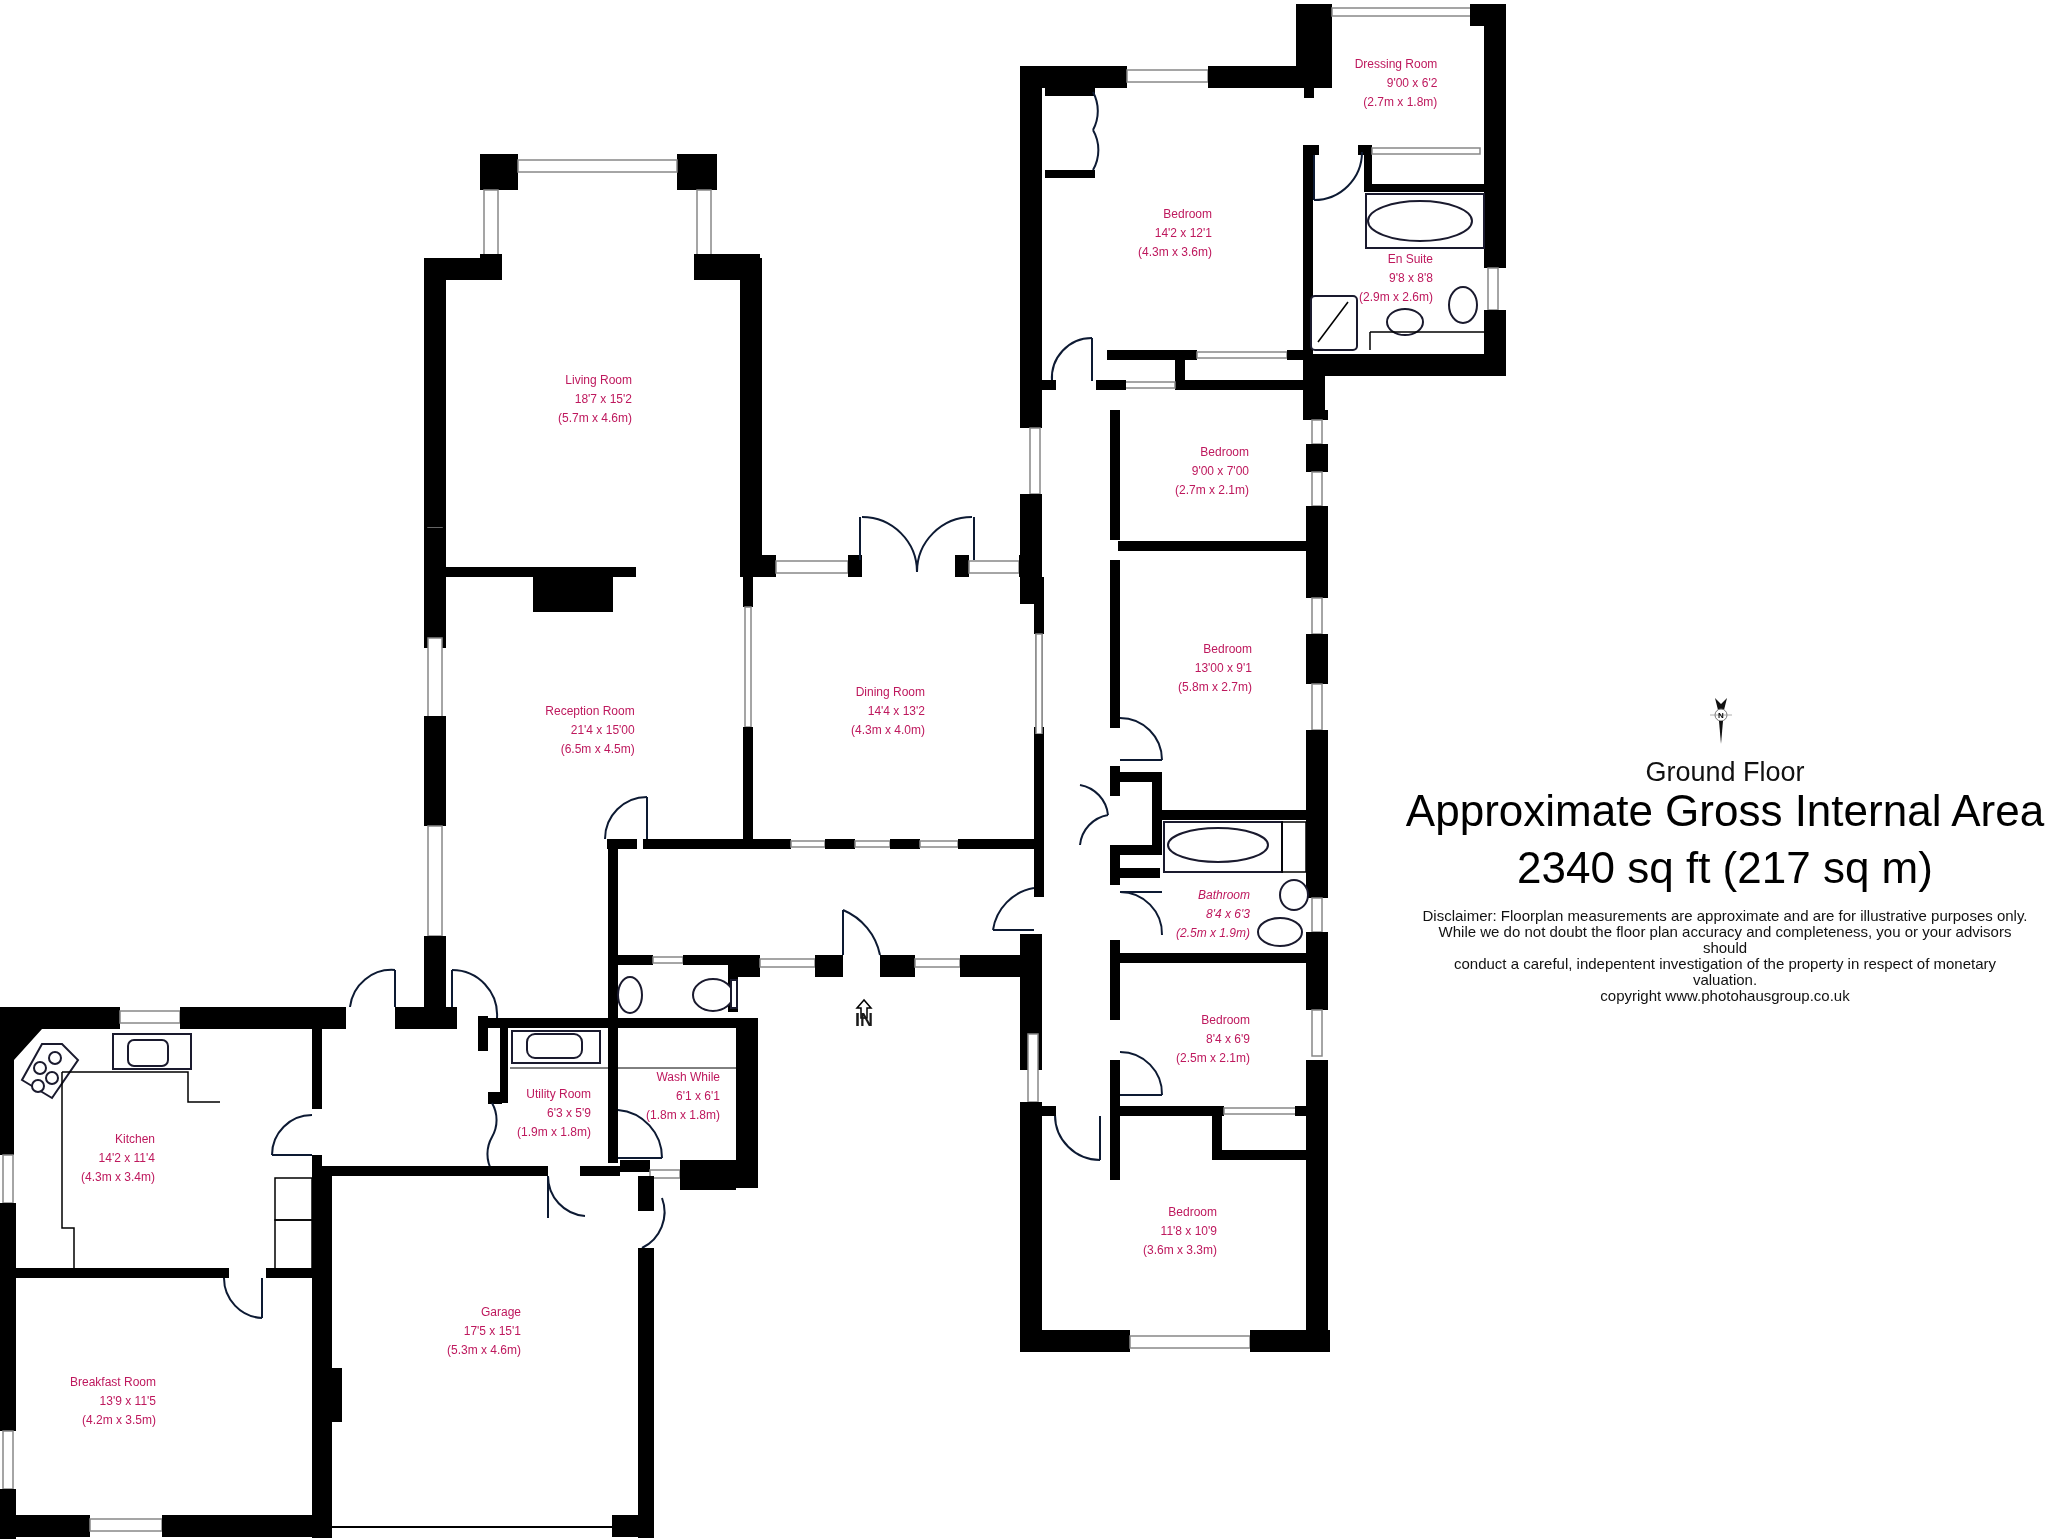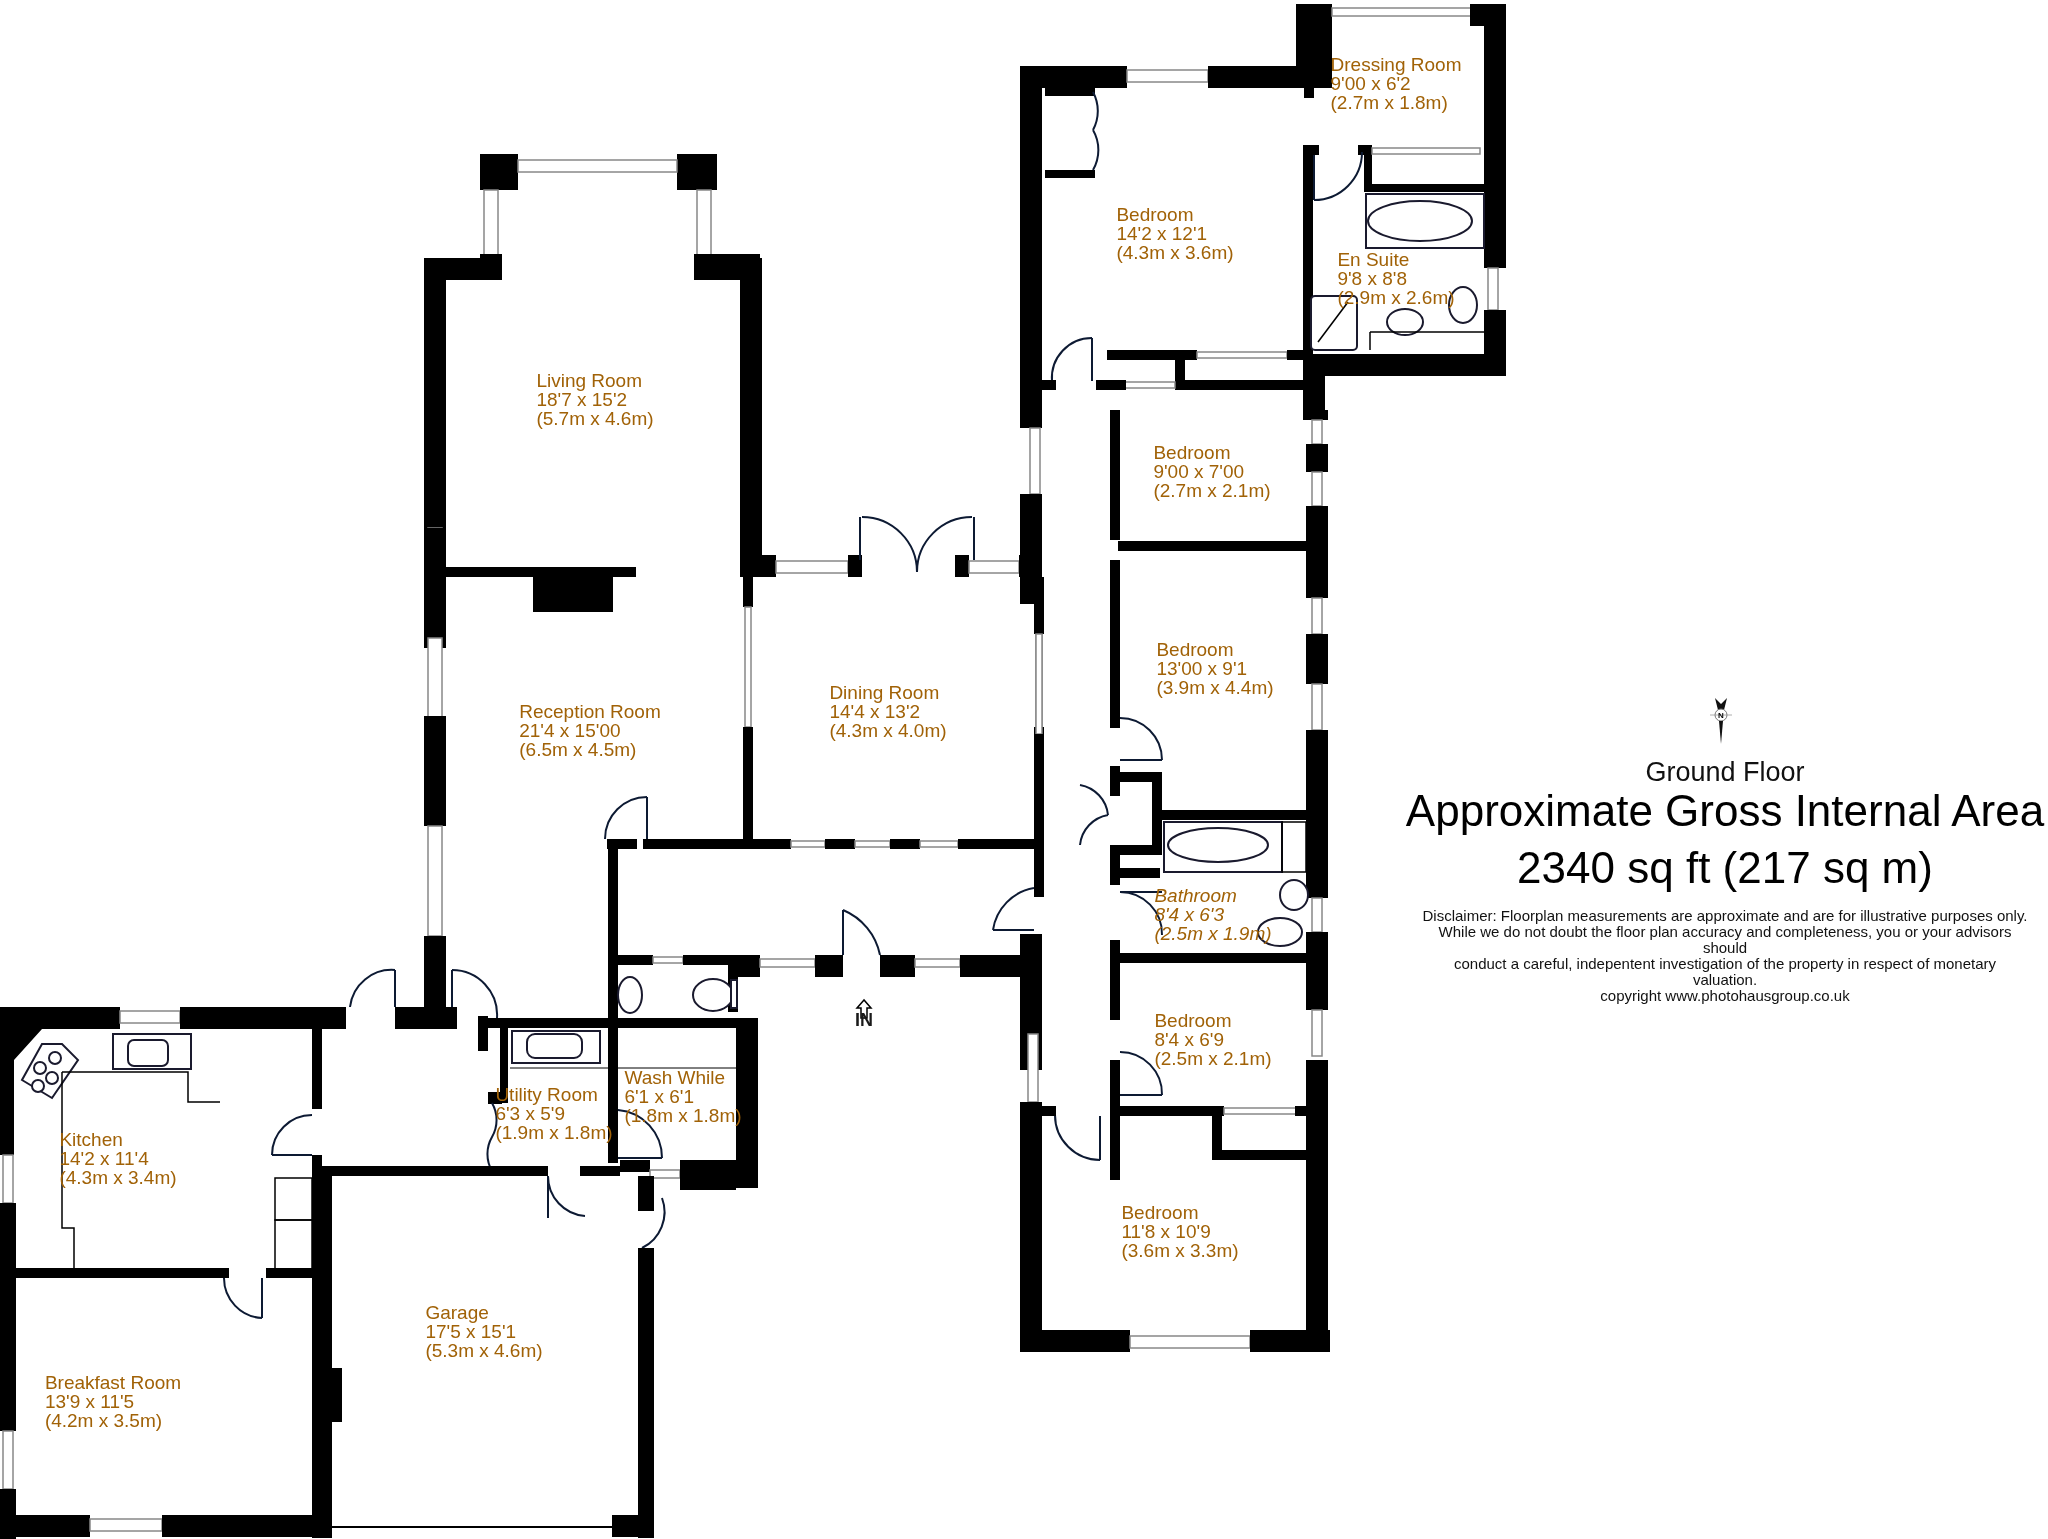--- a/index.html
+++ b/index.html
@@ -3,21 +3,21 @@
 <meta charset="utf-8">
 <style>
   html, body { margin:0; padding:0; background:#ffffff; }
   body { width:2048px; height:1539px; position:relative; overflow:hidden; font-family:"Liberation Sans", sans-serif; color:#1a1a1a; }
   svg.plan { position:absolute; left:0; top:0; }
   .wall { fill:#000; }
   .win { fill:#fff; stroke:#888; stroke-width:1.5; }
   .door { fill:none; stroke:#0d1a33; stroke-width:2; }
   .fixture { fill:#fff; stroke:#1a1a2e; stroke-width:2; }
   .thin { fill:none; stroke:#000; stroke-width:2; }
-  .room-label { position:absolute; text-align:left; font-size:19px; line-height:19px; transform:translateX(-50%); white-space:nowrap; color:#a16207; }
+  .room-label { position:absolute; text-align:right; font-size:12px; line-height:19px; transform:translateX(-50%); white-space:nowrap; color:#be185d; }
   .room-label div { display:block; }
   .in-label { position:absolute; font-size:18px; font-weight:bold; transform:translateX(-50%); }
   .floor-name { position:absolute; top:757px; left:1395px; width:660px; text-align:center; font-size:27px; color:#111; }
   .area-title { position:absolute; top:786px; left:1395px; width:660px; text-align:center; font-size:44px; color:#000; white-space:nowrap; }
   .area-value { position:absolute; top:843px; left:1395px; width:660px; text-align:center; font-size:44px; color:#000; }
   .disclaimer { position:absolute; top:908px; left:1420px; width:610px; text-align:center; font-size:15px; line-height:16px; color:#111; }
   .compass { position:absolute; left:1706px; top:698px; }
 </style>
 </head>
 <body>
@@ -368,21 +368,21 @@
   <div>(2.9m x 2.6m)</div>
 </div>
 <div class="room-label" style="left:1212px;top:443px;">
   <div>Bedroom</div>
   <div>9'00 x 7'00</div>
   <div>(2.7m x 2.1m)</div>
 </div>
 <div class="room-label" style="left:1215px;top:640px;">
   <div>Bedroom</div>
   <div>13'00 x 9'1</div>
-  <div>(3.9m x 4.4m)</div>
+  <div>(5.8m x 2.7m)</div>
 </div>
 <div class="room-label" style="left:1213px;top:886px;font-style:italic;">
   <div>Bathroom</div>
   <div>8'4 x 6'3</div>
   <div>(2.5m x 1.9m)</div>
 </div>
 <div class="room-label" style="left:1213px;top:1011px;">
   <div>Bedroom</div>
   <div>8'4 x 6'9</div>
   <div>(2.5m x 2.1m)</div>

